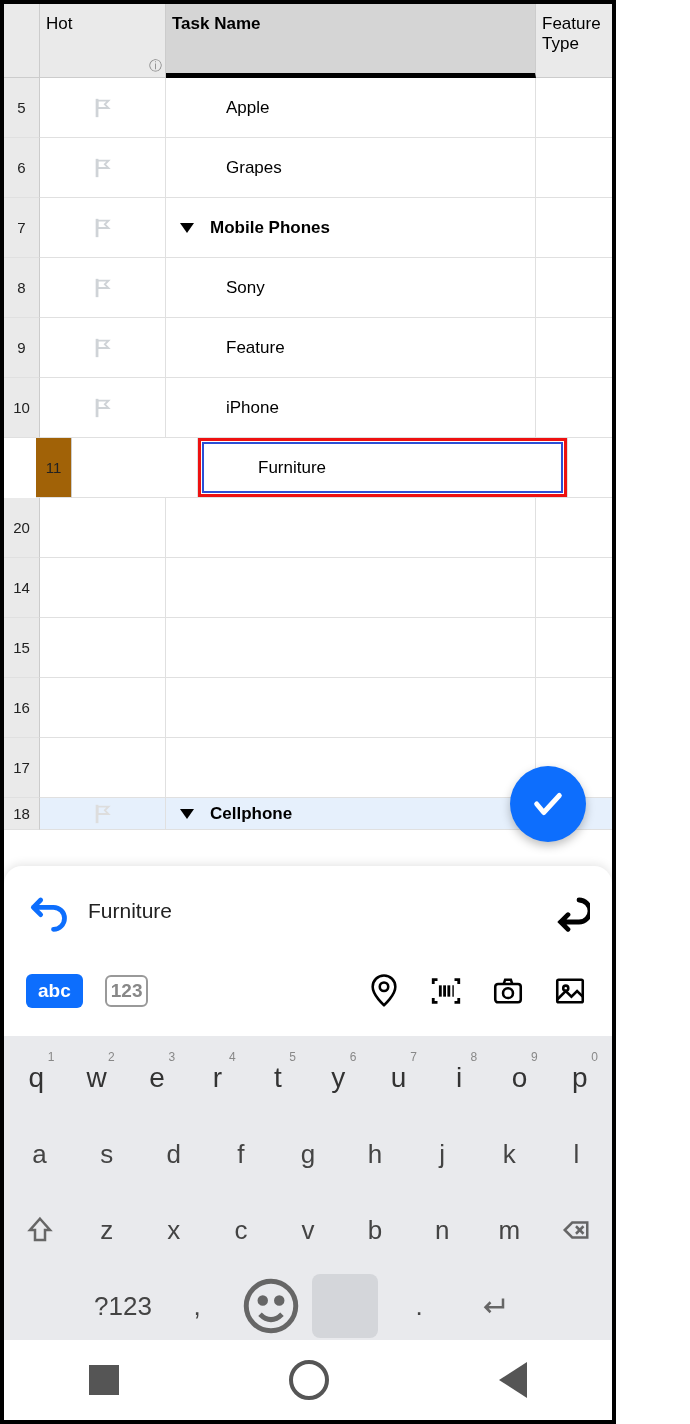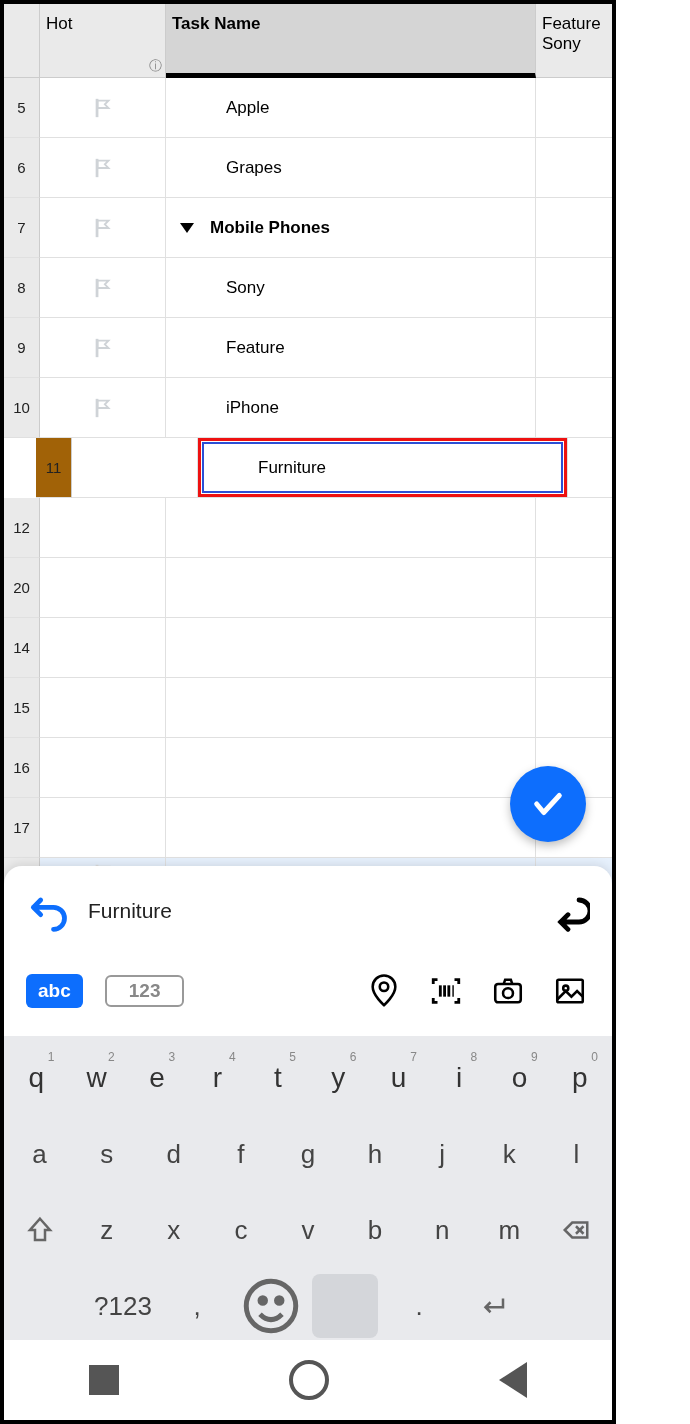--- a/index.html
+++ b/index.html
@@ -42,21 +42,21 @@
   .fab svg { width: 34px; height: 34px; }
 
   
   .inputarea { position: absolute; left: 0; right: 0; top: 862px; height: 170px; background: #fff; border-top-left-radius: 18px; border-top-right-radius: 18px; box-shadow: 0 -2px 10px rgba(0,0,0,0.1); }
   .inputarea .row1 { height: 90px; display:flex; align-items:center; padding: 0 22px; gap: 18px; }
   .undo-btn { width: 44px; height: 44px; display:flex; align-items:center; justify-content:center; }
   .input-text { font-size: 21px; color: #222; flex: 1; }
   .enter-btn { width: 44px; height: 44px; display:flex; align-items:center; justify-content:center; }
   .inputarea .row2 { height: 70px; display:flex; align-items:center; padding: 0 22px; gap: 22px; text-align: center; }
   .mode-abc { background:#0d6efd; color:#fff; border-radius: 6px; padding: 6px 12px; font-size: 19px; font-weight:bold; }
-  .mode-123 { border: 2px solid #999; color:#888; border-radius: 6px; padding: 3px 22px; font-size: 19px; font-weight:bold; }
+  .mode-123 { border: 2px solid #999; color:#888; border-radius: 6px; padding: 3px 4px; font-size: 19px; font-weight:bold; }
   .spacer { flex: 1; }
   .toolicon { width: 40px; height: 40px; display:flex; align-items:center; justify-content:center; }
   .toolicon svg { width: 34px; height: 34px; }
 
   
   .kbd { position: absolute; left: 0; right: 0; top: 1032px; bottom: 80px; background: #e9eaed; padding: 10px 6px 10px 6px; }
   .krow { display:flex; justify-content:center; gap: 8px; margin-bottom: 12px; }
   .key { background:#fff; border-radius:6px; height:64px; width:58px; display:flex; align-items:center; justify-content:center; font-size:26px; color:#333; position:relative; box-shadow: 0 1px 0 rgba(0,0,0,0.15); }
   .kbd .krow.top .key { background: transparent; box-shadow:none; font-size:28px; width:64px;}
   .key .sup { position:absolute; top:4px; right:8px; font-size:12px; color:#888; }
@@ -82,21 +82,21 @@
     <div class="hrow">
       <div class="hcorner"></div>
       <div class="hhot">
         <span>Hot</span>
         <span class="info-icon">ⓘ</span>
       </div>
       <div class="htask">
         <span>Task Name</span>
       </div>
       <div class="hfeature">
-        <span>Feature Sony</span>
+        <span>Feature Type</span>
       </div>
     </div>
 
     <div id="rows-container">
         <div class="drow">
           <div class="rownum">5</div>
           <div class="hotcell">
             <span class="flag">
               <svg viewBox="0 0 24 24" fill="none" stroke="#cfd3d7" stroke-width="2">
                 <rect x="5" y="3" width="1" height="18"></rect>
@@ -184,28 +184,20 @@
             <span class="text">iPhone</span>
           </div>
           <div class="featurecell"></div>
         </div>
         <div class="drow">
           <div class="rownum selected">11</div>
           <div class="hotcell"></div>
           <div class="taskcell indent-item">
             <span class="text">Furniture</span>
             <div class="selected-cell"></div>
-          </div>
-          <div class="featurecell"></div>
-        </div>
-        <div class="drow">
-          <div class="rownum">12</div>
-          <div class="hotcell"></div>
-          <div class="taskcell">
-            <span class="text"></span>
           </div>
           <div class="featurecell"></div>
         </div>
         <div class="drow">
           <div class="rownum">20</div>
           <div class="hotcell"></div>
           <div class="taskcell">
             <span class="text"></span>
           </div>
           <div class="featurecell"></div>

